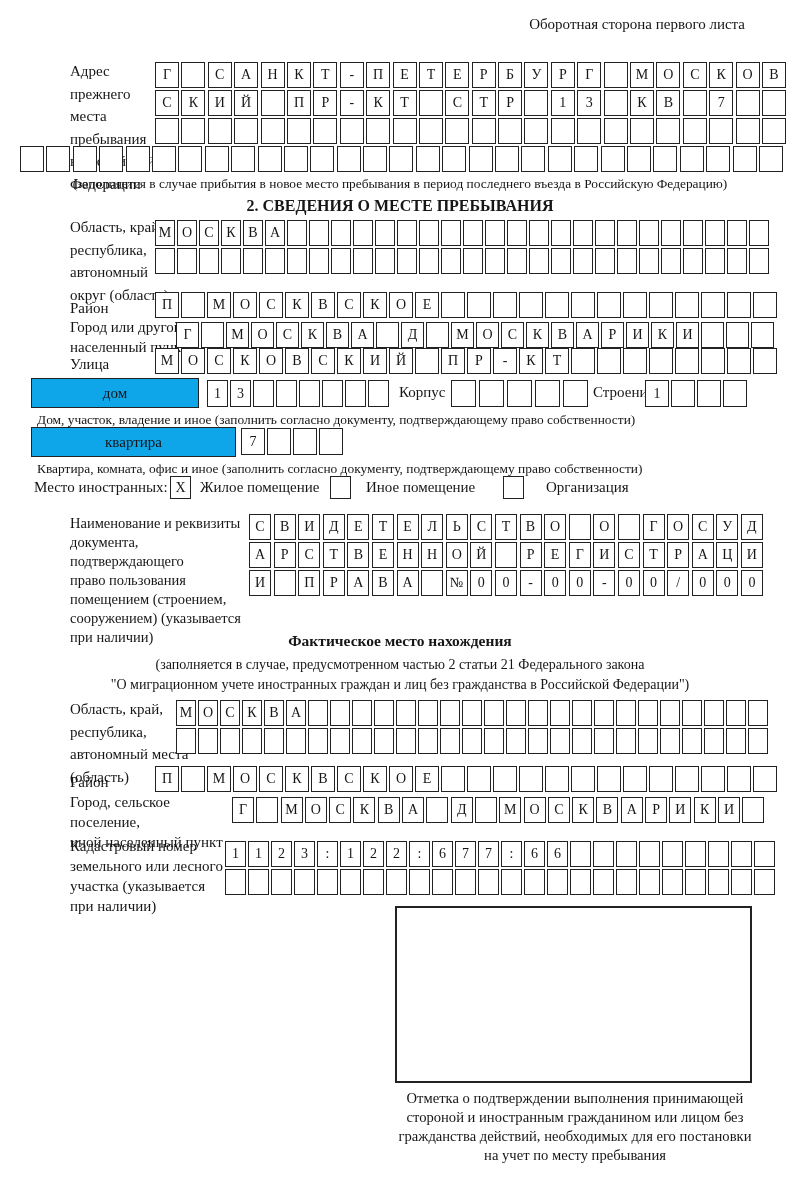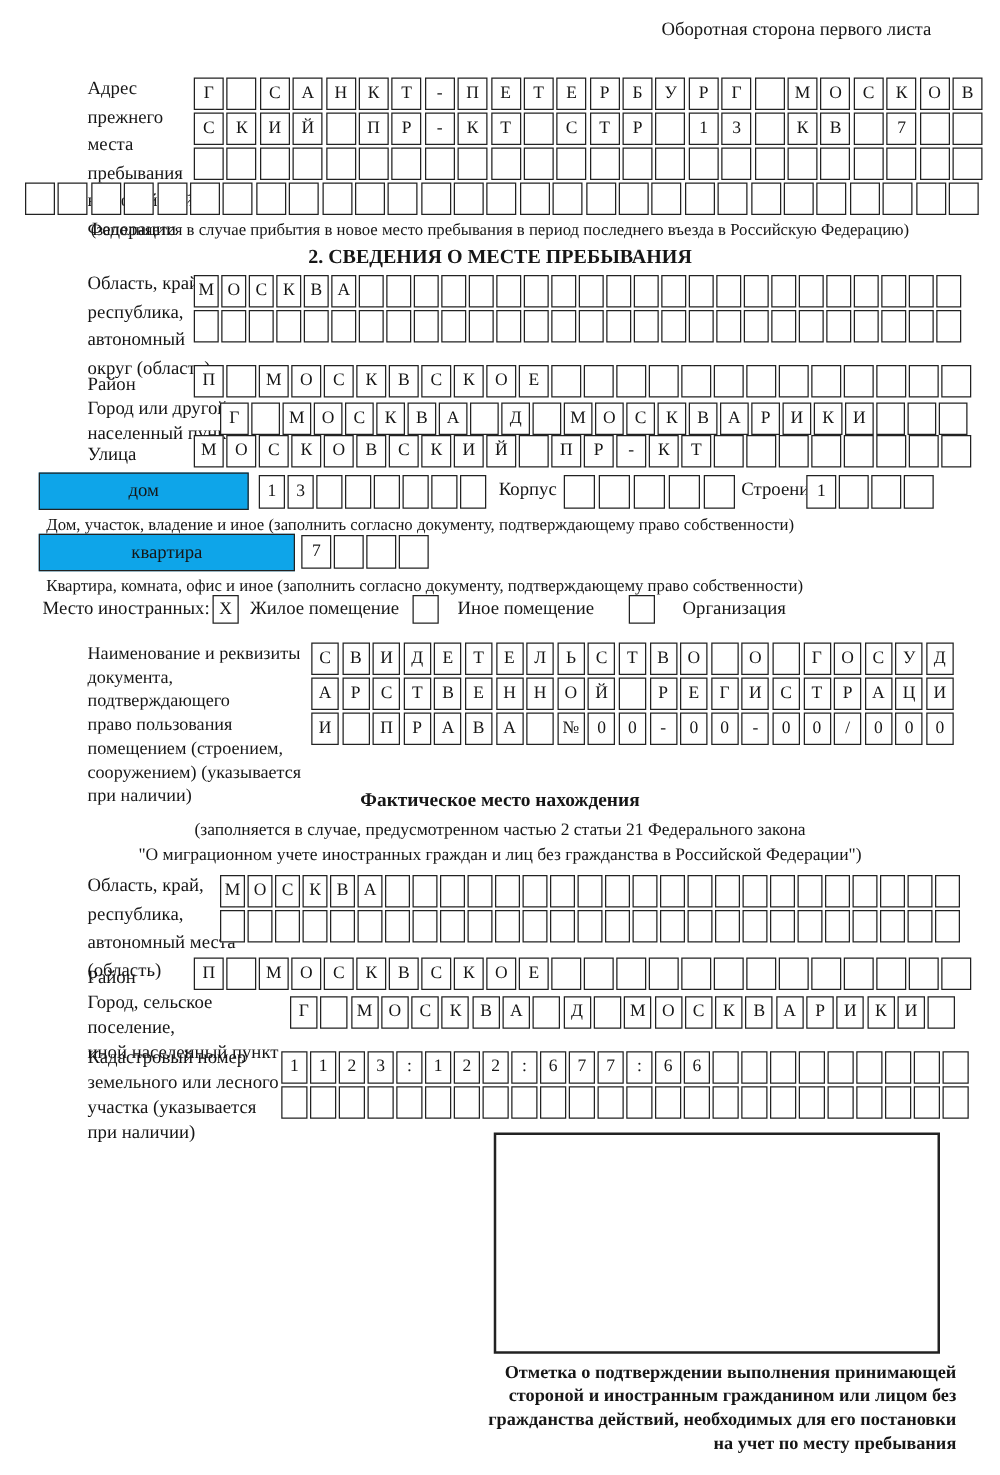--- a/index.html
+++ b/index.html
@@ -13,21 +13,21 @@
   .title{font-weight:bold;font-size:16px;}
   .subtitle{font-weight:bold;font-size:15.5px;}
   .boxrow{position:absolute;display:flex;gap:var(--g,2px);}
   .cbox{width:var(--w,24px);height:var(--h,26px);border:1.8px solid #222;box-sizing:border-box;
         display:flex;align-items:center;justify-content:center;font-size:14px;background:#fff;flex:none;}
   .longbox{position:absolute;border:1.8px solid #222;box-sizing:border-box;background:#0ea5e9;
         display:flex;align-items:center;justify-content:center;font-size:15px;}
   .ckbox{position:absolute;width:21px;height:23px;border:1.8px solid #222;box-sizing:border-box;
         display:flex;align-items:center;justify-content:center;font-size:14px;background:#fff;}
   .stamp{position:absolute;border:2px solid #222;background:#fff;box-sizing:border-box;}
-  .cap{font-size:14.6px;line-height:19px;text-align:right;white-space:pre-line;font-weight:bold;}
+  .cap{font-size:14.6px;line-height:19px;text-align:center;white-space:pre-line;}
 </style>
 </head>
 <body>
 
 <div class="page">
 
   <div class="abs" style="top:16px;right:55px;font-size:15px;">Оборотная сторона первого листа</div>
 
   <div class="abs lbl" style="left:70px;top:60px;width:95px;">Адрес прежнего
 места пребывания

